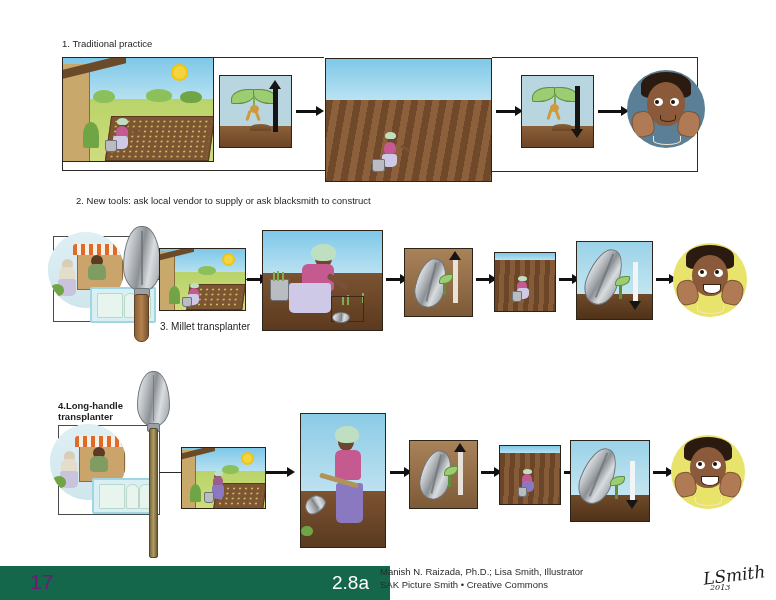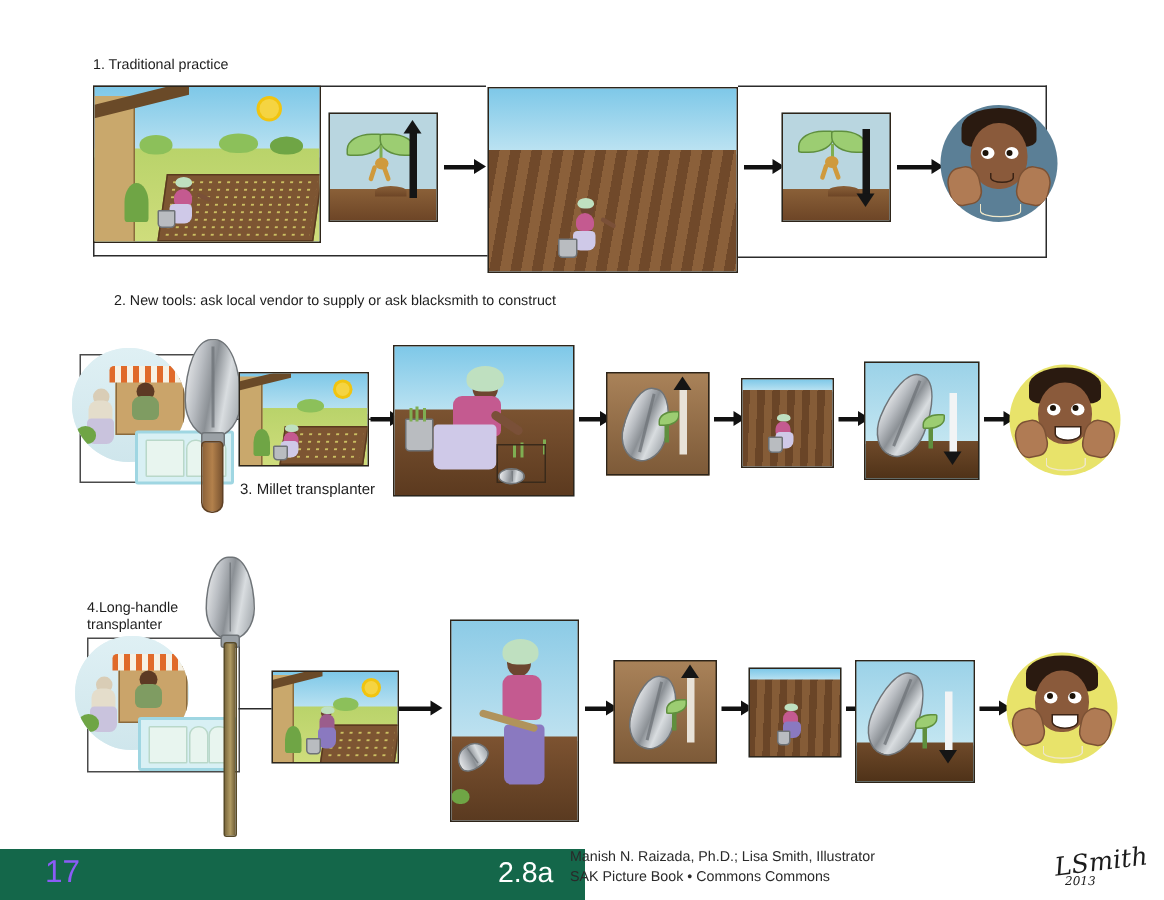--- a/index.html
+++ b/index.html
@@ -12,21 +12,21 @@
     position:relative;
   }
   #page{position:relative;width:776px;height:600px;}
 
   .ttl{
     position:absolute;left:0;top:8px;width:776px;text-align:center;
     font-size:17px;font-weight:400;color:#161616;letter-spacing:.1px;
   }
   .secLbl{position:absolute;font-size:9.5px;color:#1d1d1d;white-space:nowrap;}
   .capt{position:absolute;font-size:10px;color:#1d1d1d;white-space:nowrap;}
-  .capt2{position:absolute;font-size:9.5px;color:#1d1d1d;line-height:11px;}
+  .capt2{position:absolute;font-size:9.5px;color:#1d1d1d;line-height:11px;font-weight:bold;}
 
   
   .panel{position:absolute;box-sizing:border-box;border:1.5px solid #2d2419;overflow:hidden;background:#cfe6f2;}
   .panel.thin{border-width:1px;}
   .lineframe{position:absolute;box-sizing:border-box;border:1px solid #4a4a4a;}
   .hline{position:absolute;background:#2b2b2b;height:1px;}
   .vline{position:absolute;background:#2b2b2b;width:1px;}
 
   
   .arrow{position:absolute;height:3px;background:#111;}
@@ -93,21 +93,21 @@
   
   .circ{position:absolute;border-radius:50%;overflow:hidden;background:#dbeef2;border:0;}
   .awning{position:absolute;background:repeating-linear-gradient(90deg,#e06a2a 0 4px,#f6f1e4 4px 8px);
     border-radius:3px 3px 0 0;}
   .stall{position:absolute;background:#caa46a;border:1px solid #8b6a3c;}
   .money{position:absolute;background:#d8f0f4;border:2px solid #9fd6e2;border-radius:2px;overflow:hidden;}
   .note{position:absolute;background:#e8f5ef;border:1px solid #b9d8c9;border-radius:1px;}
 
   
   .footbar{position:absolute;left:0;background:#14674a;}
-  .footnum{position:absolute;color:#8b5cf6;font-size:21px;text-align:right;}
+  .footnum{position:absolute;color:#701a75;font-size:21px;text-align:right;}
   .footcode{position:absolute;color:#fff;font-size:19px;}
   .credit{position:absolute;right:76px;font-size:9.5px;color:#2a2a2a;line-height:12.5px;}
   .sig{position:absolute;font-family:"DejaVu Serif",serif;font-style:italic;color:#1c1c1c;}
 </style>
 </head>
 <body>
 
 <div id="page">
 
 
@@ -422,18 +422,18 @@
     <div class="hand" style="right:5%;top:50%;width:19px;height:23px;transform:rotate(12deg);"></div>
     <div class="neckl" style="left:33%;top:84%;width:25px;height:8px;"></div>
   </div>
 
   <div class="footbar" style="top:566px;width:390px;height:34px;"></div>
   <div class="footnum" style="left:30px;top:570px;">17</div>
   <div class="footcode" style="left:332px;top:572px;">2.8a</div>
 
   <div class="credit" style="top:566px;width:320px;">
     <div>Manish N. Raizada, Ph.D.; Lisa Smith, Illustrator</div>
-    <div>SAK Picture Book • Commons Commons</div>
+    <div>SAK Picture Smith • Creative Commons</div>
   </div>
   <div class="sig" style="left:703px;top:565px;font-size:17px;transform:rotate(-7deg);">LSmith</div>
   <div class="sig" style="left:710px;top:583px;font-size:8px;">2013</div>
 
 </div>
 
 </body></html>

